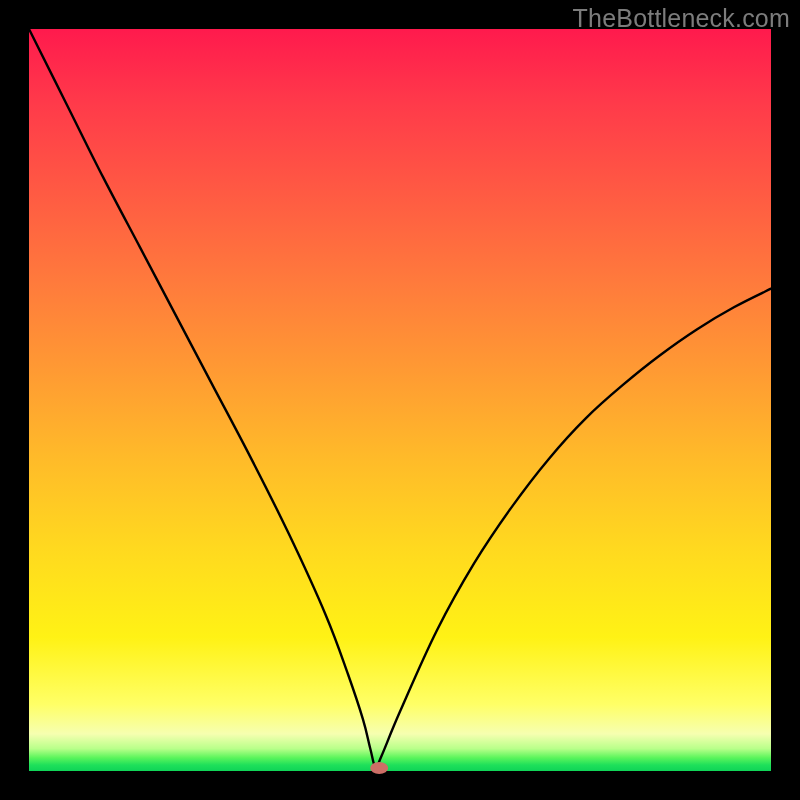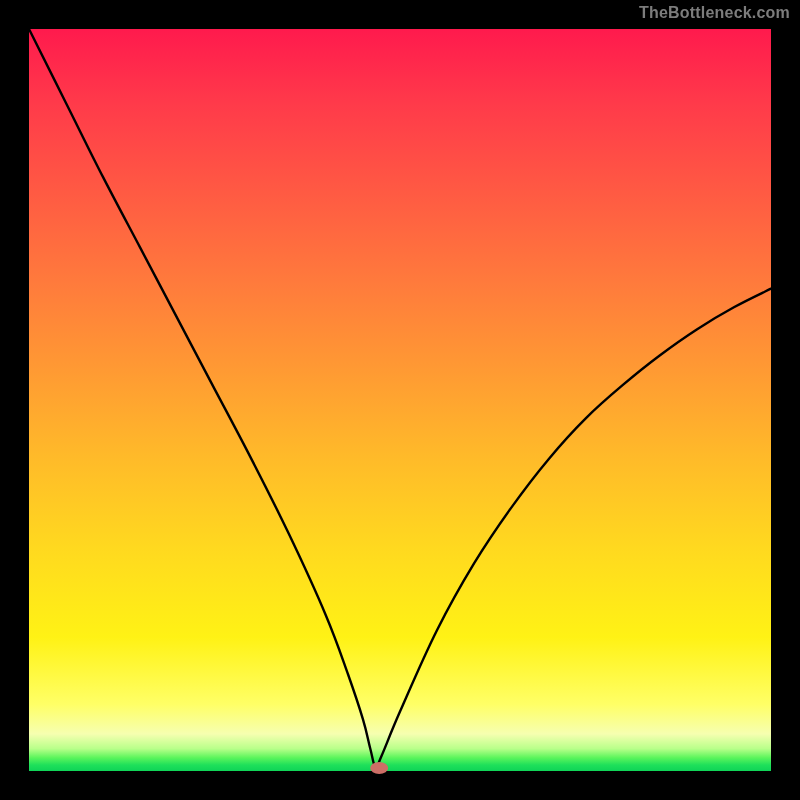--- a/index.html
+++ b/index.html
@@ -59,22 +59,22 @@
   }
   .marker {
     fill: #cc6e66;
     stroke: none;
   }
   .watermark {
     position: absolute;
     top: 4px;
     right: 10px;
     color: #7c7c7c;
-    font-size: 16px;
-    font-weight: 700;
+    font-size: 25px;
+    font-weight: 400;
     letter-spacing: 0.2px;
     user-select: none;
   }
 </style>
 </head>
 <body>
 
 <div class="frame">
 
   <div class="plot-area">

